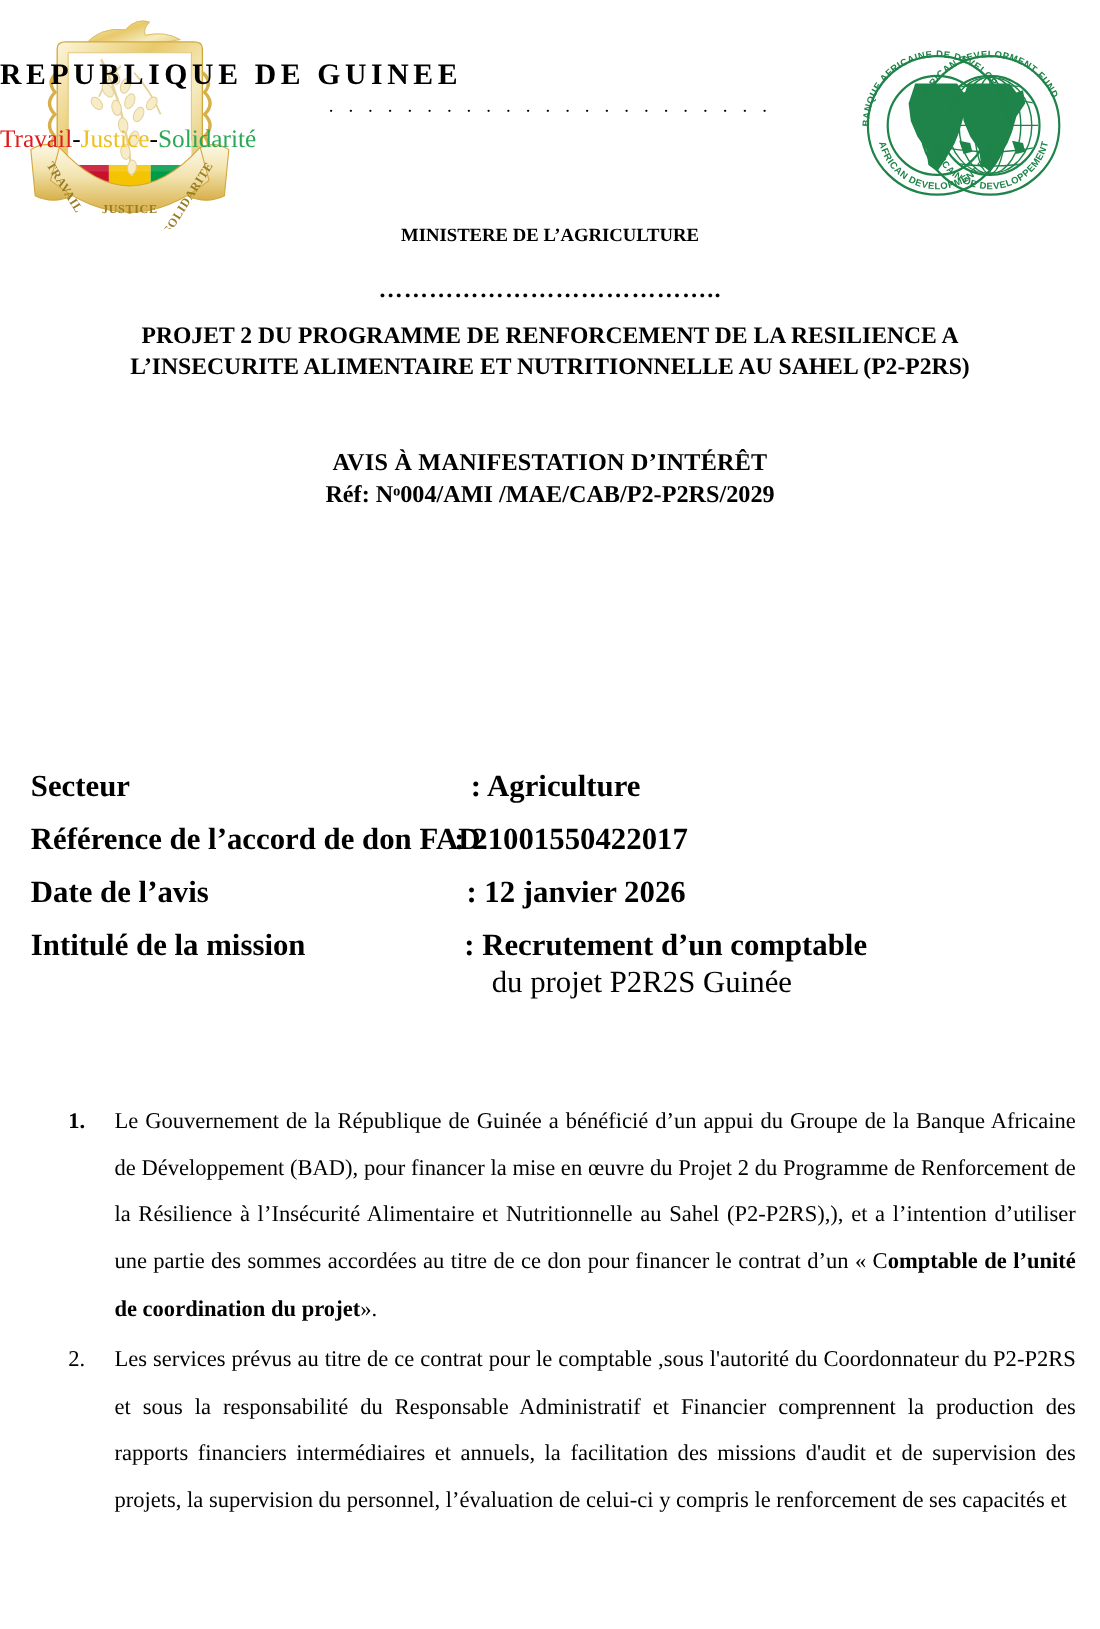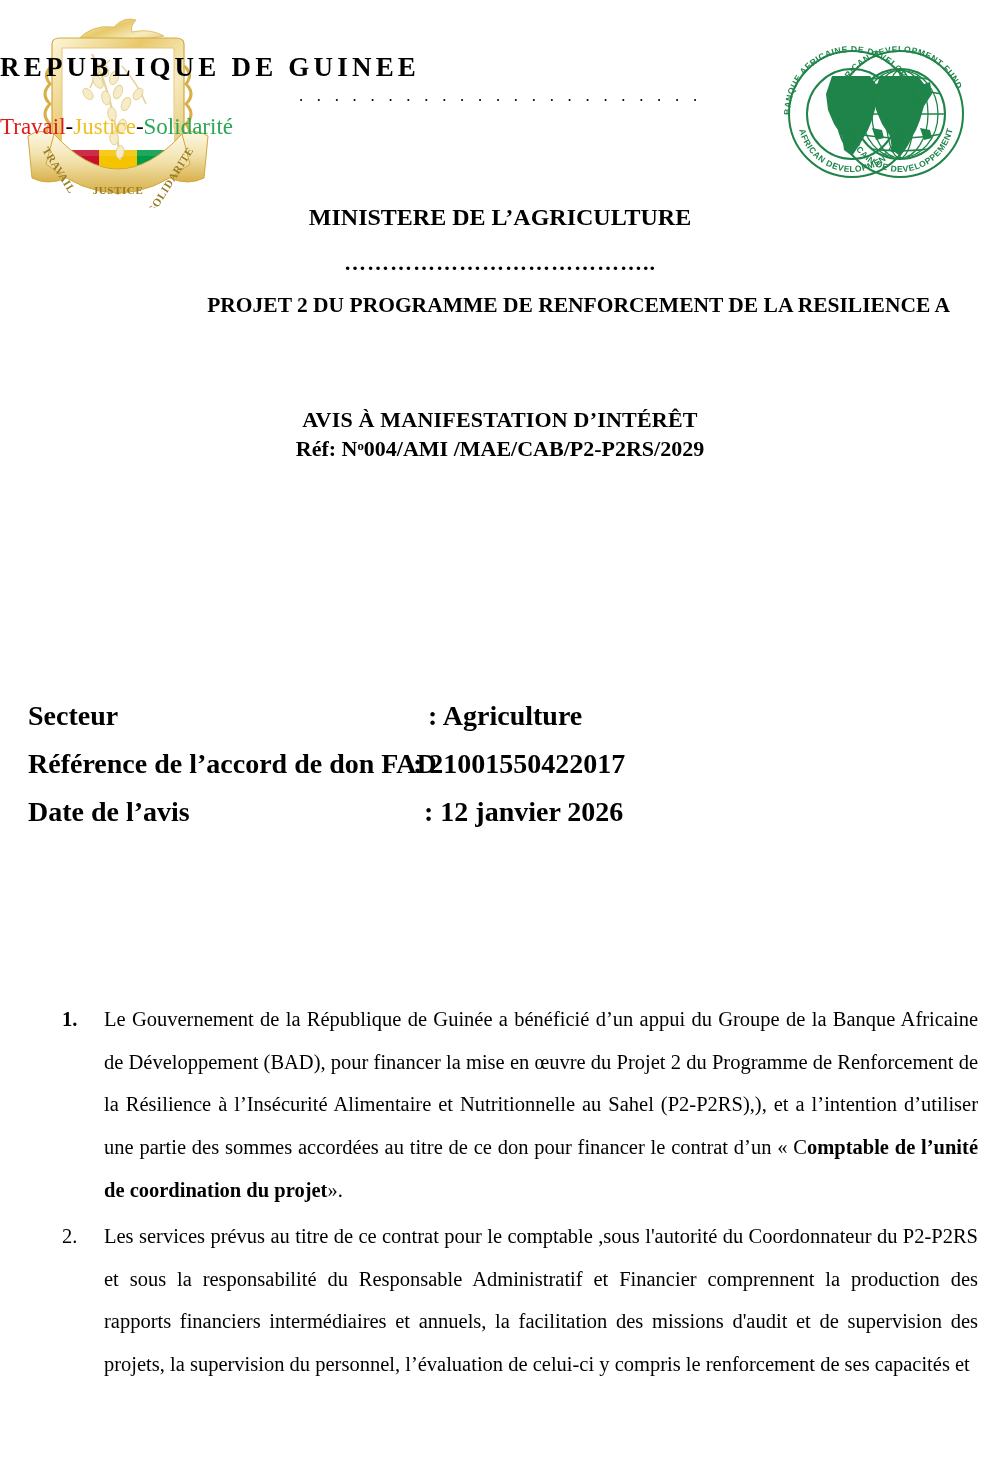--- a/index.html
+++ b/index.html
@@ -82,42 +82,42 @@
   }
   .devise .sep { color: #000; }
 
   
   .ministry {
     position: absolute;
     left: 0;
     top: 204px;
     width: 1000px;
     text-align: center;
-    font-size: 24px;
+    font-size: 17px;
     font-weight: bold;
   }
 
   .dots-line-2 {
     position: absolute;
     left: 0;
     top: 252px;
     width: 1000px;
     text-align: center;
     font-size: 22px;
     font-weight: bold;
     letter-spacing: 1.0px;
     line-height: 1;
   }
 
   .project-title {
     position: absolute;
     left: 50px;
     top: 292px;
     width: 900px;
-    text-align: right;
+    text-align: center;
     font-size: 21.5px;
     font-weight: bold;
     line-height: 1.30;
   }
 
   
   .notice {
     position: absolute;
     left: 0;
     top: 405px;
@@ -357,20 +357,21 @@
       </svg>
     </div>
   </div>
 
   <div class="ministry">MINISTERE DE L’AGRICULTURE</div>
 
   <div class="dots-line-2">…………………………………..</div>
 
   <div class="project-title">
     <div>PROJET 2 DU PROGRAMME DE RENFORCEMENT DE LA RESILIENCE A</div>
+    <div>L’INSECURITE ALIMENTAIRE ET NUTRITIONNELLE AU SAHEL (P2-P2RS)</div>
   </div>
 
   <div class="notice">
     <div class="l1">AVIS À MANIFESTATION D’INTÉRÊT</div>
     <div>Réf: Nᵒ004/AMI /MAE/CAB/P2-P2RS/2029</div>
   </div>
 
   <div class="fields">
 
     <div class="field-row">
@@ -382,20 +383,25 @@
       <span class="field-label">Référence de l’accord de don FAD</span>
       <span class="field-value v2">:  21001550422017</span>
     </div>
 
 
     <div class="field-row">
       <span class="field-label">Date de l’avis</span>
       <span class="field-value v4">: 12 janvier 2026</span>
     </div>
 
+    <div class="field-row tall">
+      <span class="field-label">Intitulé de la mission</span>
+      <span class="field-value v5">:  Recrutement d’un comptable</span>
+      <span class="field-value-2ndline">du projet P2R2S Guinée</span>
+    </div>
   </div>
 
   <div class="body-list">
 
     <div class="para p1">
       <span class="marker">1.</span><span>Le Gouvernement de la République de Guinée a bénéficié d’un appui du Groupe de la Banque Africaine de Développement (BAD), pour financer la mise en œuvre du Projet 2 du Programme de Renforcement de la Résilience à l’Insécurité Alimentaire et Nutritionnelle au Sahel (P2-P2RS),), et a l’intention d’utiliser une partie des sommes accordées au titre de ce don pour financer le contrat d’un  « C</span><b>omptable de l’unité de coordination du projet</b><span>».</span>
     </div>
 
     <div class="para p2">
       <span class="marker">2.</span><span>Les services prévus au titre de ce contrat pour le comptable ,sous l'autorité du Coordonnateur du P2-P2RS et sous la responsabilité du Responsable Administratif et Financier comprennent la production des rapports financiers intermédiaires et annuels, la facilitation des missions d'audit et de supervision des projets, la supervision du personnel, l’évaluation de celui-ci y compris le renforcement de ses capacités et</span>

